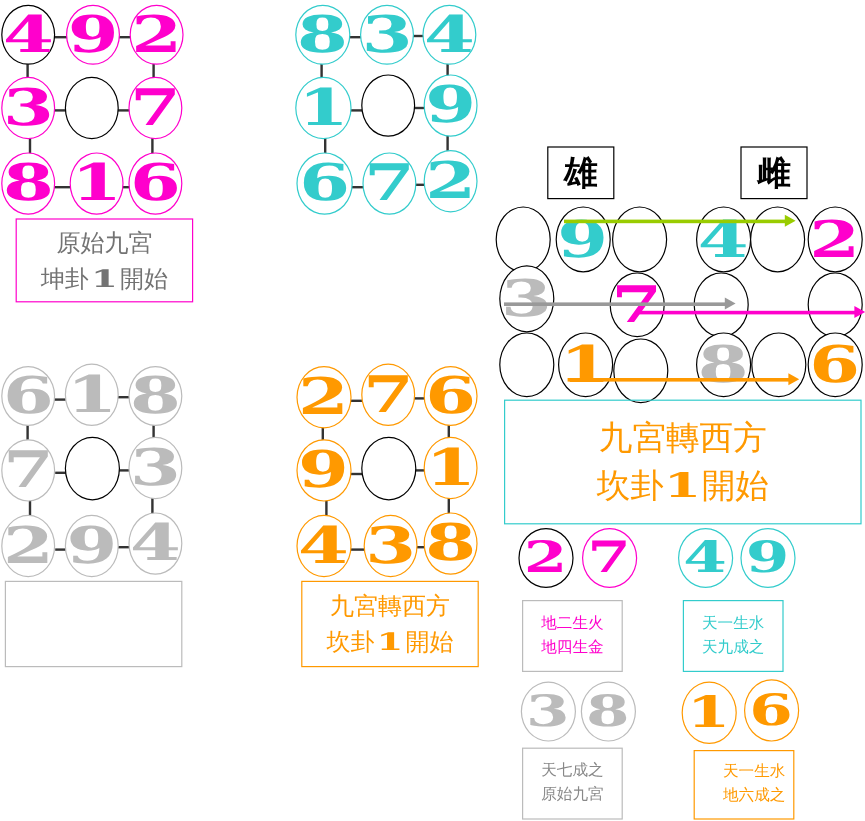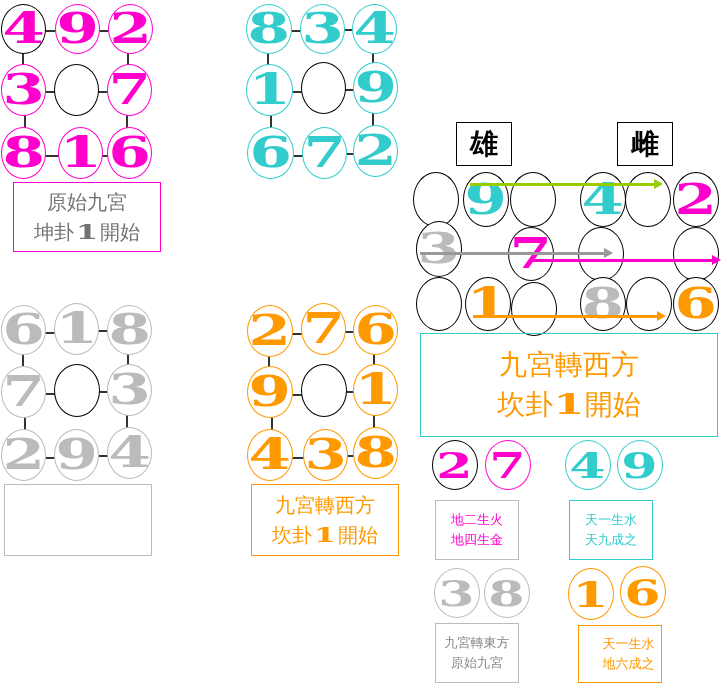--- a/index.html
+++ b/index.html
@@ -285,21 +285,21 @@
   </div>
 
   <div>
     <div class="circle" style="left:434px;top:568px;width:46px;height:50px;border-color:#bbbbbb;color:#bbbbbb;font-size:36px;">
         <span>3</span>
       </div>
     <div class="circle" style="left:484px;top:568px;width:46px;height:50px;border-color:#bbbbbb;color:#bbbbbb;font-size:36px;">
         <span>8</span>
       </div>
     <div class="caption small-cap" style="left:435px;top:623px;width:84px;height:60px;border-color:#bbbbbb;color:#888888;">
-      <div>九宮轉東方</div>
+      <div>天七成之</div>
       <div>原始九宮</div>
     </div>
   </div>
 
   <div>
     <div class="circle" style="left:568px;top:568px;width:46px;height:52px;border-color:#ff9900;color:#ff9900;font-size:36px;">
         <span>1</span>
       </div>
     <div class="circle" style="left:620px;top:566px;width:46px;height:52px;border-color:#ff9900;color:#ff9900;font-size:36px;">
         <span>6</span>

